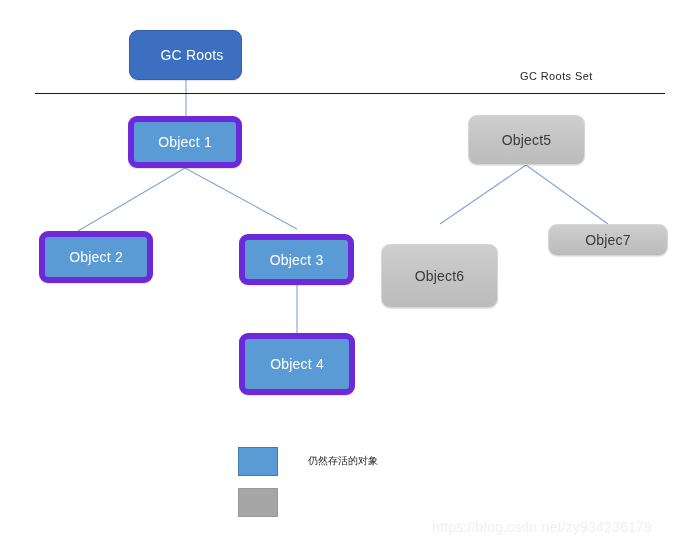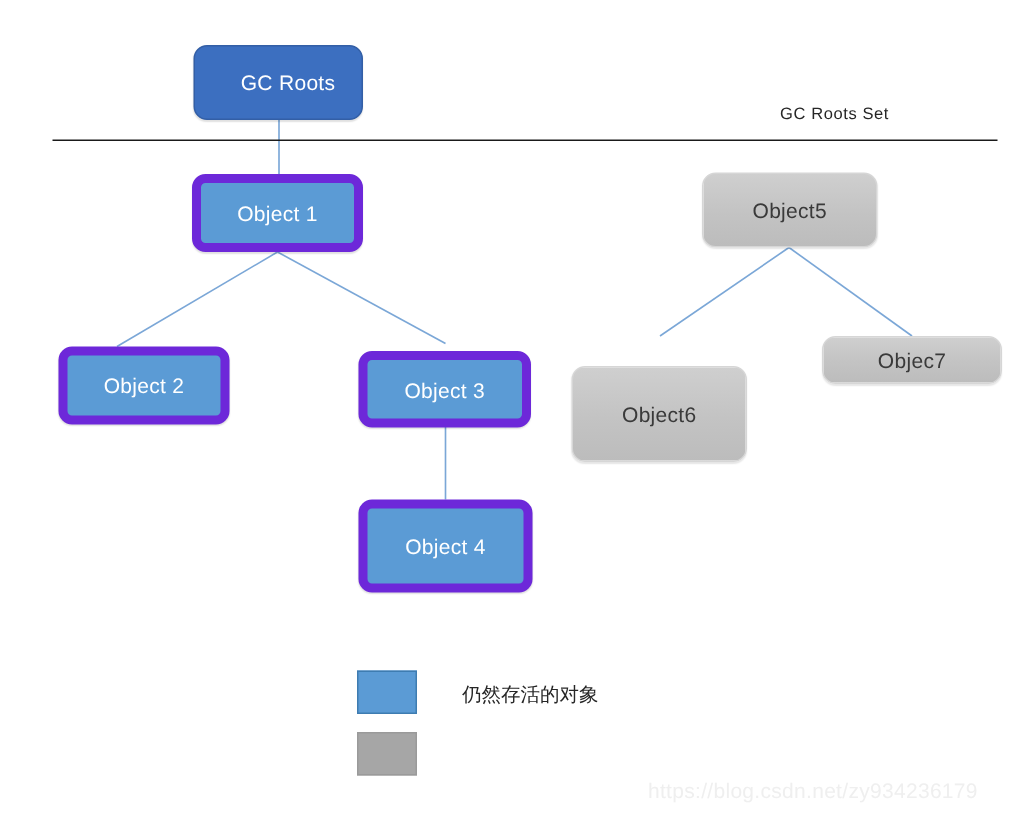--- a/index.html
+++ b/index.html
@@ -81,21 +81,21 @@
   .legend-swatch.blue {
     background: #5b9bd5;
     border: 1px solid #3e7cb1;
   }
   .legend-swatch.gray {
     background: #a6a6a6;
     border: 1px solid #9a9a9a;
   }
   .legend-text {
     position: absolute;
-    font-size: 13px;
+    font-size: 10px;
     color: #262626;
     white-space: nowrap;
     font-family: "DejaVu Sans", "Liberation Sans", sans-serif;
   }
   .watermark {
     position: absolute;
     left: 432px;
     top: 519px;
     font-size: 14px;
     color: #efefef;

